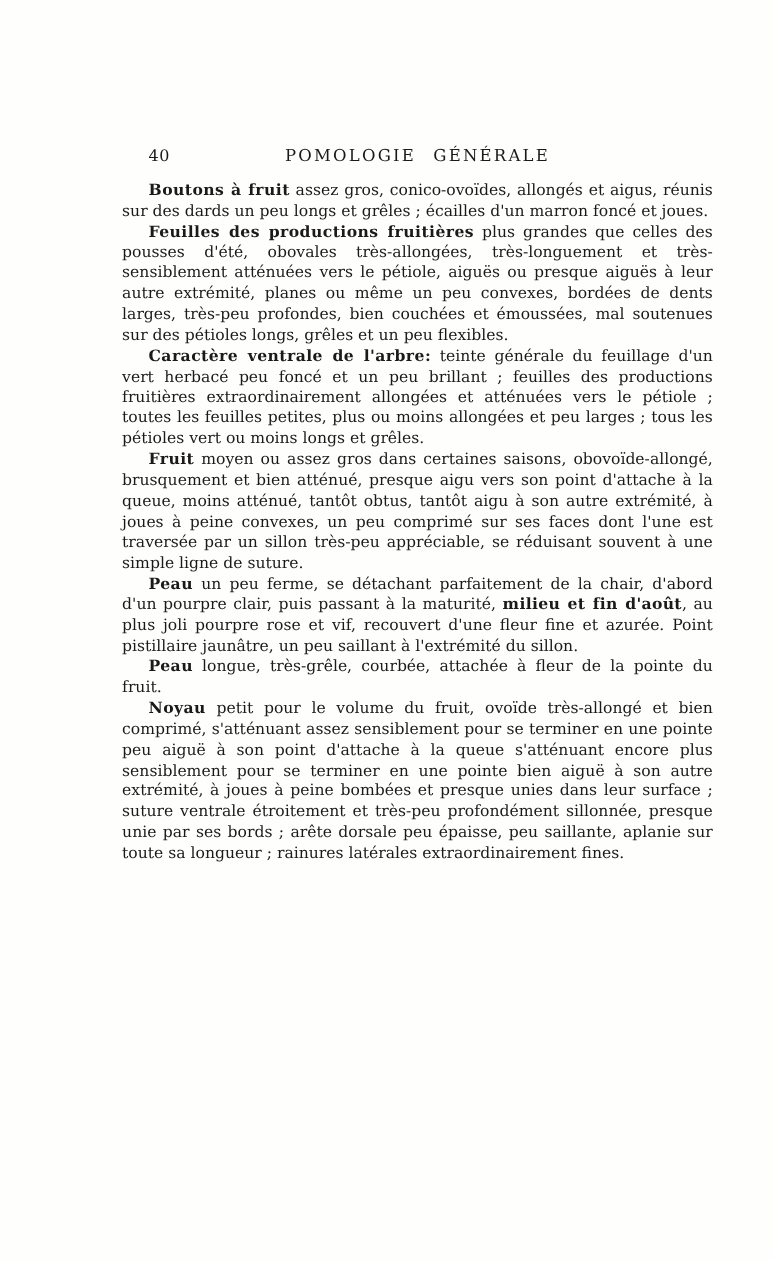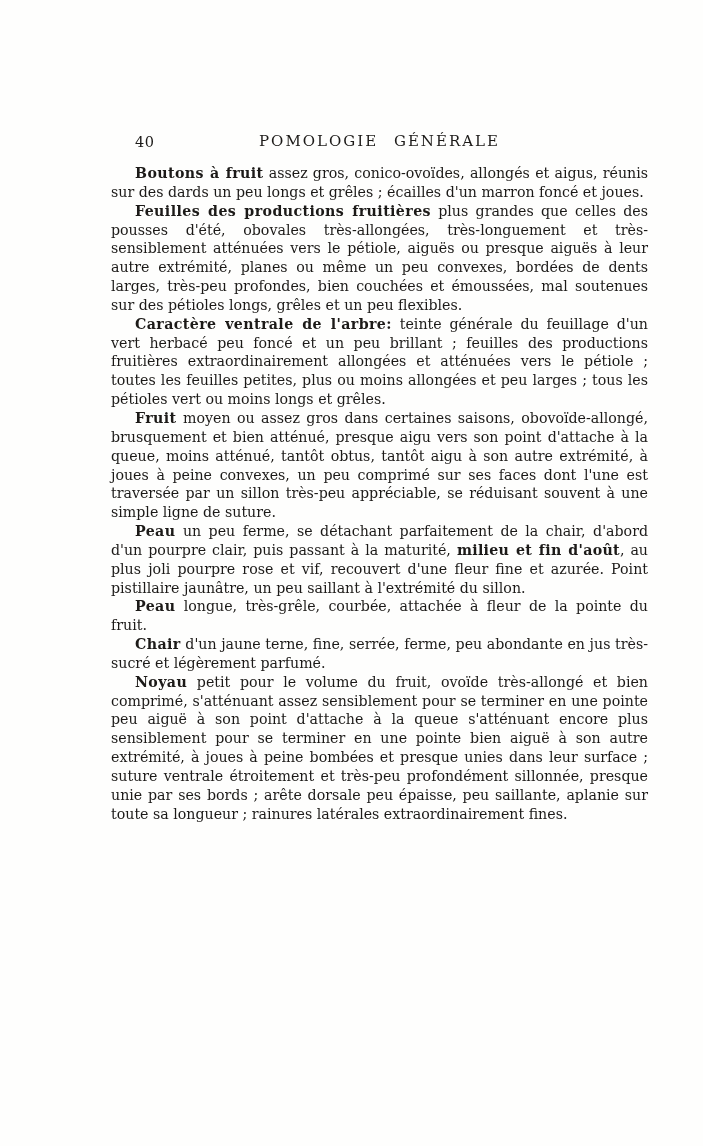--- a/index.html
+++ b/index.html
@@ -72,16 +72,15 @@
     <span class="pagenum">40</span>
     <span class="running-title">POMOLOGIE GÉNÉRALE</span>
   </div>
   <div class="content" id="content">
       <p class="para"><b class="lead">Boutons à fruit</b><span class="plain"> assez gros, conico-ovoïdes, allongés et aigus, réunis sur des dards un peu longs et grêles ; écailles d'un marron foncé et joues.</span></p>
       <p class="para"><b class="lead">Feuilles des productions fruitières</b><span class="plain"> plus grandes que celles des pousses d'été, obovales très-allongées, très-longuement et très-sensiblement atténuées vers le pétiole, aiguës ou presque aiguës à leur autre extrémité, planes ou même un peu convexes, bordées de dents larges, très-peu profondes, bien couchées et émoussées, mal soutenues sur des pétioles longs, grêles et un peu flexibles.</span></p>
       <p class="para"><b class="lead">Caractère ventrale de l'arbre:</b><span class="plain"> teinte générale du feuillage d'un vert herbacé peu foncé et un peu brillant ; feuilles des productions fruitières extraordinairement allongées et atténuées vers le pétiole ; toutes les feuilles petites, plus ou moins allongées et peu larges ; tous les pétioles vert ou moins longs et grêles.</span></p>
       <p class="para"><b class="lead">Fruit</b><span class="plain"> moyen ou assez gros dans certaines saisons, obovoïde-allongé, brusquement et bien atténué, presque aigu vers son point d'attache à la queue, moins atténué, tantôt obtus, tantôt aigu à son autre extrémité, à joues à peine convexes, un peu comprimé sur ses faces dont l'une est traversée par un sillon très-peu appréciable, se réduisant souvent à une simple ligne de suture.</span></p>
       <p class="para"><b class="lead">Peau</b><span class="plain"> un peu ferme, se détachant parfaitement de la chair, d'abord d'un pourpre clair, puis passant à la maturité, </span><b class="inline-bold">milieu et fin d'août</b><span class="plain">, au plus joli pourpre rose et vif, recouvert d'une fleur fine et azurée. Point pistillaire jaunâtre, un peu saillant à l'extrémité du sillon.</span></p>
       <p class="para"><b class="lead">Peau</b><span class="plain"> longue, très-grêle, courbée, attachée à fleur de la pointe du fruit.</span></p>
-      <p class="para"><b class="lead">Chair</b><span class="plain"> d'un jaune terne, fine, serrée, ferme, peu abondante en jus très-sucré et légèrement parfumé.</span></p>
       <p class="para"><b class="lead">Noyau</b><span class="plain"> petit pour le volume du fruit, ovoïde très-allongé et bien comprimé, s'atténuant assez sensiblement pour se terminer en une pointe peu aiguë à son point d'attache à la queue s'atténuant encore plus sensiblement pour se terminer en une pointe bien aiguë à son autre extrémité, à joues à peine bombées et presque unies dans leur surface ; suture ventrale étroitement et très-peu profondément sillonnée, presque unie par ses bords ; arête dorsale peu épaisse, peu saillante, aplanie sur toute sa longueur ; rainures latérales extraordinairement fines.</span></p>
     </div>
 </div>
 
 </body></html>

